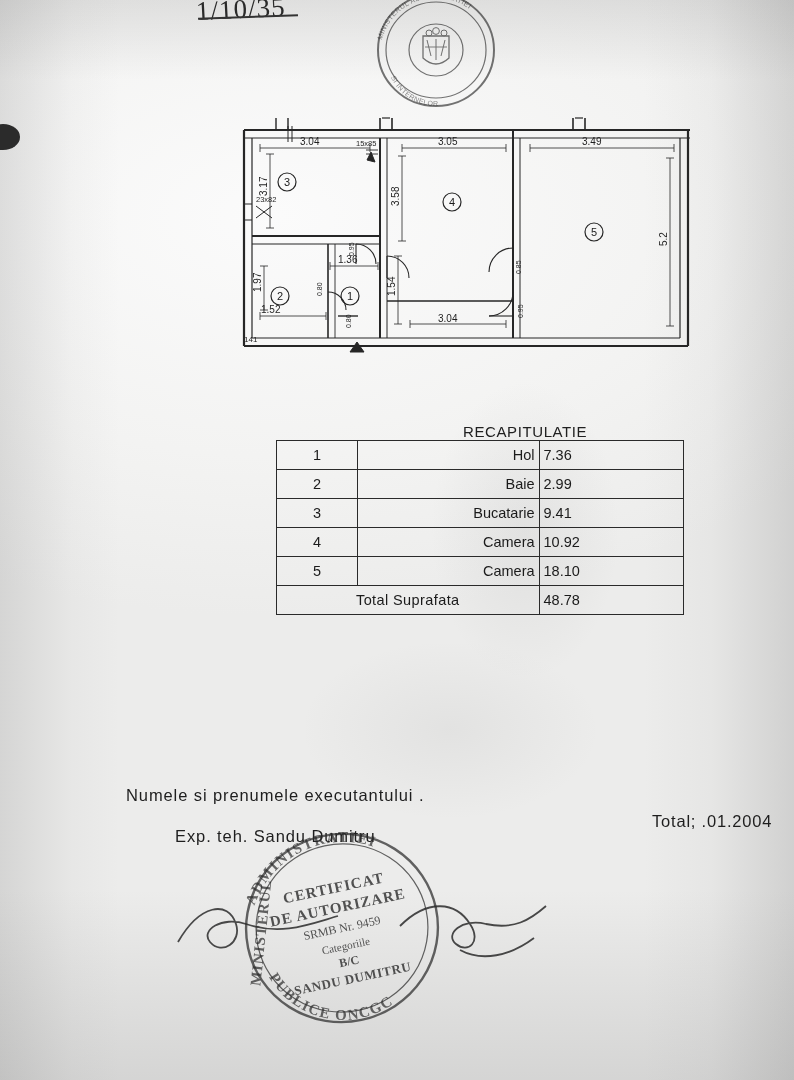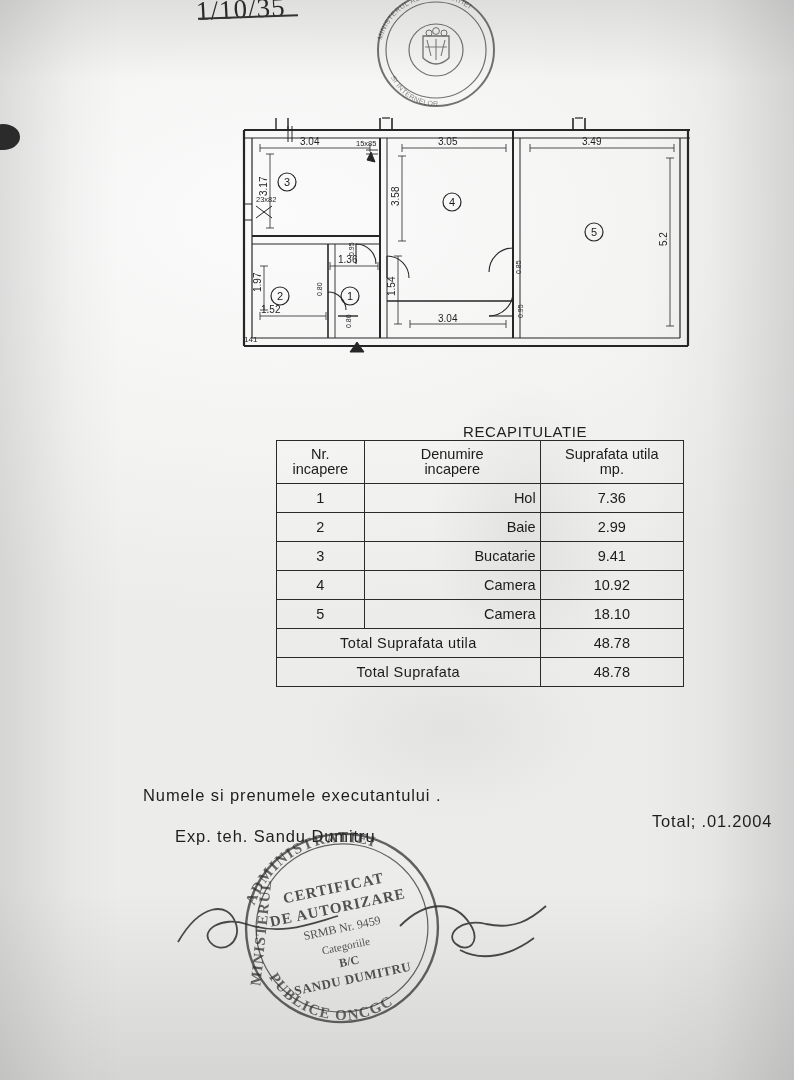--- a/index.html
+++ b/index.html
@@ -118,42 +118,41 @@
     background: transparent;
   }
   #recap-table td {
     border: 1.6px solid #2a2a2a;
     padding: 2px 4px;
     height: 24px;
     background: transparent;
   }
   #recap-table .c-nr { width: 88px; text-align: center; }
   #recap-table .c-den { width: 160px; text-align: right; padding-left: 36px; }
-  #recap-table .c-sup { width: 160px; text-align: center; }
+  #recap-table .c-sup { width: 160px; text-align: left; }
   #recap-table .hdr td {
     text-align: center;
     line-height: 15px;
     padding: 2px 2px;
     height: 38px;
   }
   #recap-table .hdr .c-den { padding-left: 2px; }
   #recap-table .total-label {
     text-align: center;
     letter-spacing: 0.4px;
   }
 
   
   #exec-label {
     position: absolute;
     left: 126px; top: 786px;
     font-family: "Liberation Sans", sans-serif;
     font-size: 16.5px;
     letter-spacing: 0.9px;
     color: #1e1e1e;
-    margin-left: 17px;
   }
   #exec-name {
     position: absolute;
     left: 175px; top: 827px;
     font-family: "Liberation Sans", sans-serif;
     font-size: 16.5px;
     letter-spacing: 0.9px;
     color: #1e1e1e;
   }
   #date-text {
@@ -337,34 +336,20 @@
       <text x="120" y="204">1</text>
       <text x="222" y="110">4</text>
       <text x="364" y="140">5</text>
     </g>
   </svg>
 
   <div id="recap-title">RECAPITULATIE</div>
 
   <table id="recap-table">
     <tbody>
-      <tr class="hdr">
-        <td class="c-nr">
-          <span>Nr.</span><br>
-          <span>incapere</span>
-        </td>
-        <td class="c-den">
-          <span>Denumire</span><br>
-          <span>incapere</span>
-        </td>
-        <td class="c-sup">
-          <span>Suprafata  utila</span><br>
-          <span>mp.</span>
-        </td>
-      </tr>
 
       <tr>
         <td class="c-nr">1</td>
         <td class="c-den">Hol</td>
         <td class="c-sup">7.36</td>
       </tr>
       <tr>
         <td class="c-nr">2</td>
         <td class="c-den">Baie</td>
         <td class="c-sup">2.99</td>
@@ -378,24 +363,20 @@
         <td class="c-nr">4</td>
         <td class="c-den">Camera</td>
         <td class="c-sup">10.92</td>
       </tr>
       <tr>
         <td class="c-nr">5</td>
         <td class="c-den">Camera</td>
         <td class="c-sup">18.10</td>
       </tr>
 
-      <tr>
-        <td class="total-label" colspan="2">Total  Suprafata  utila</td>
-        <td class="c-sup">48.78</td>
-      </tr>
       <tr>
         <td class="total-label" colspan="2">Total  Suprafata</td>
         <td class="c-sup">48.78</td>
       </tr>
     </tbody>
   </table>
 
   <div id="exec-label">Numele si prenumele executantului  .</div>
   <div id="exec-name">Exp. teh. Sandu Dumitru</div>
   <div id="date-text">Total; .01.2004</div>

